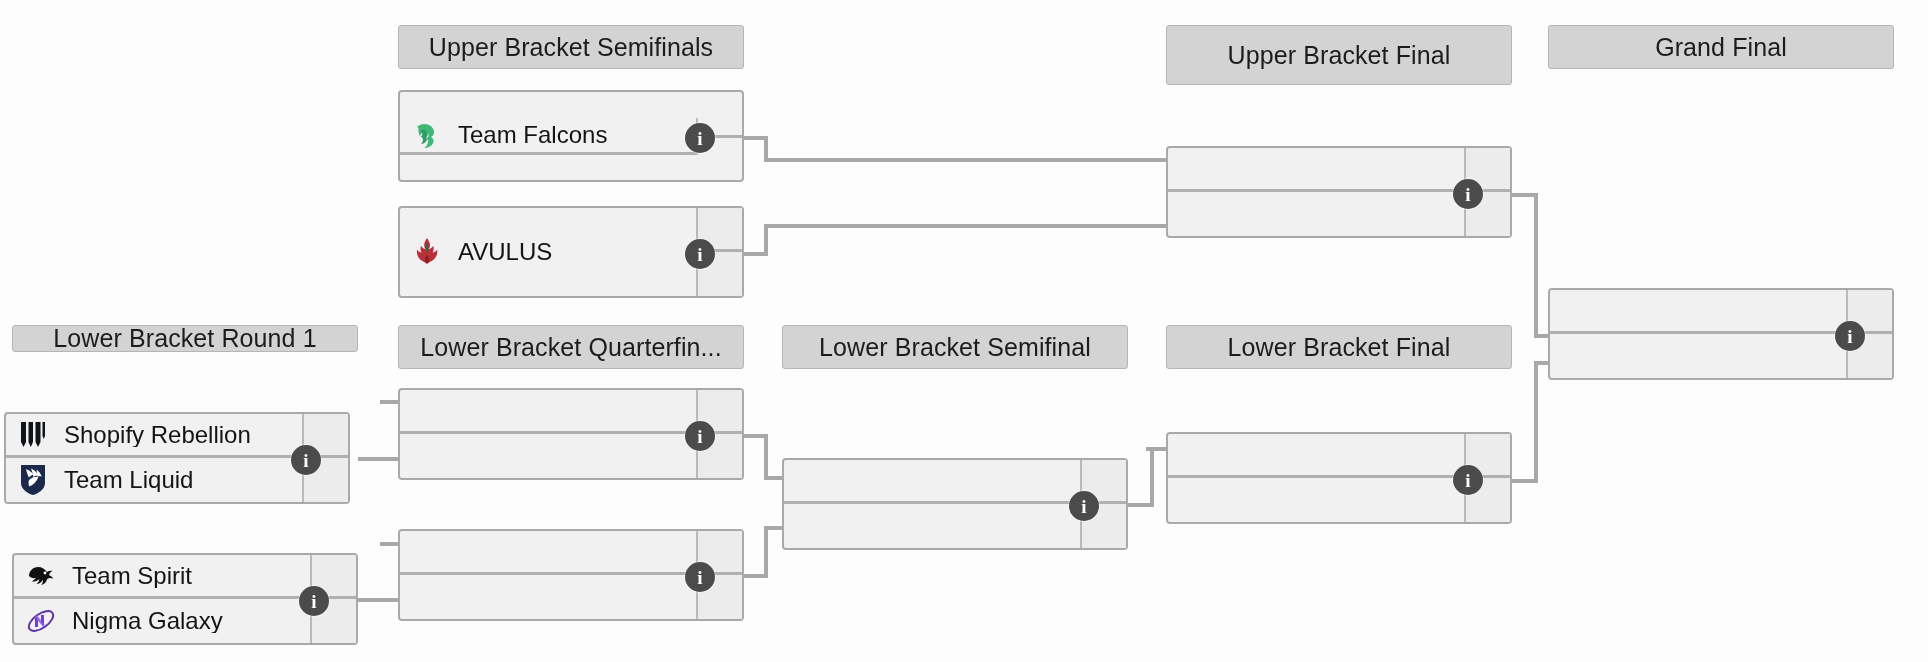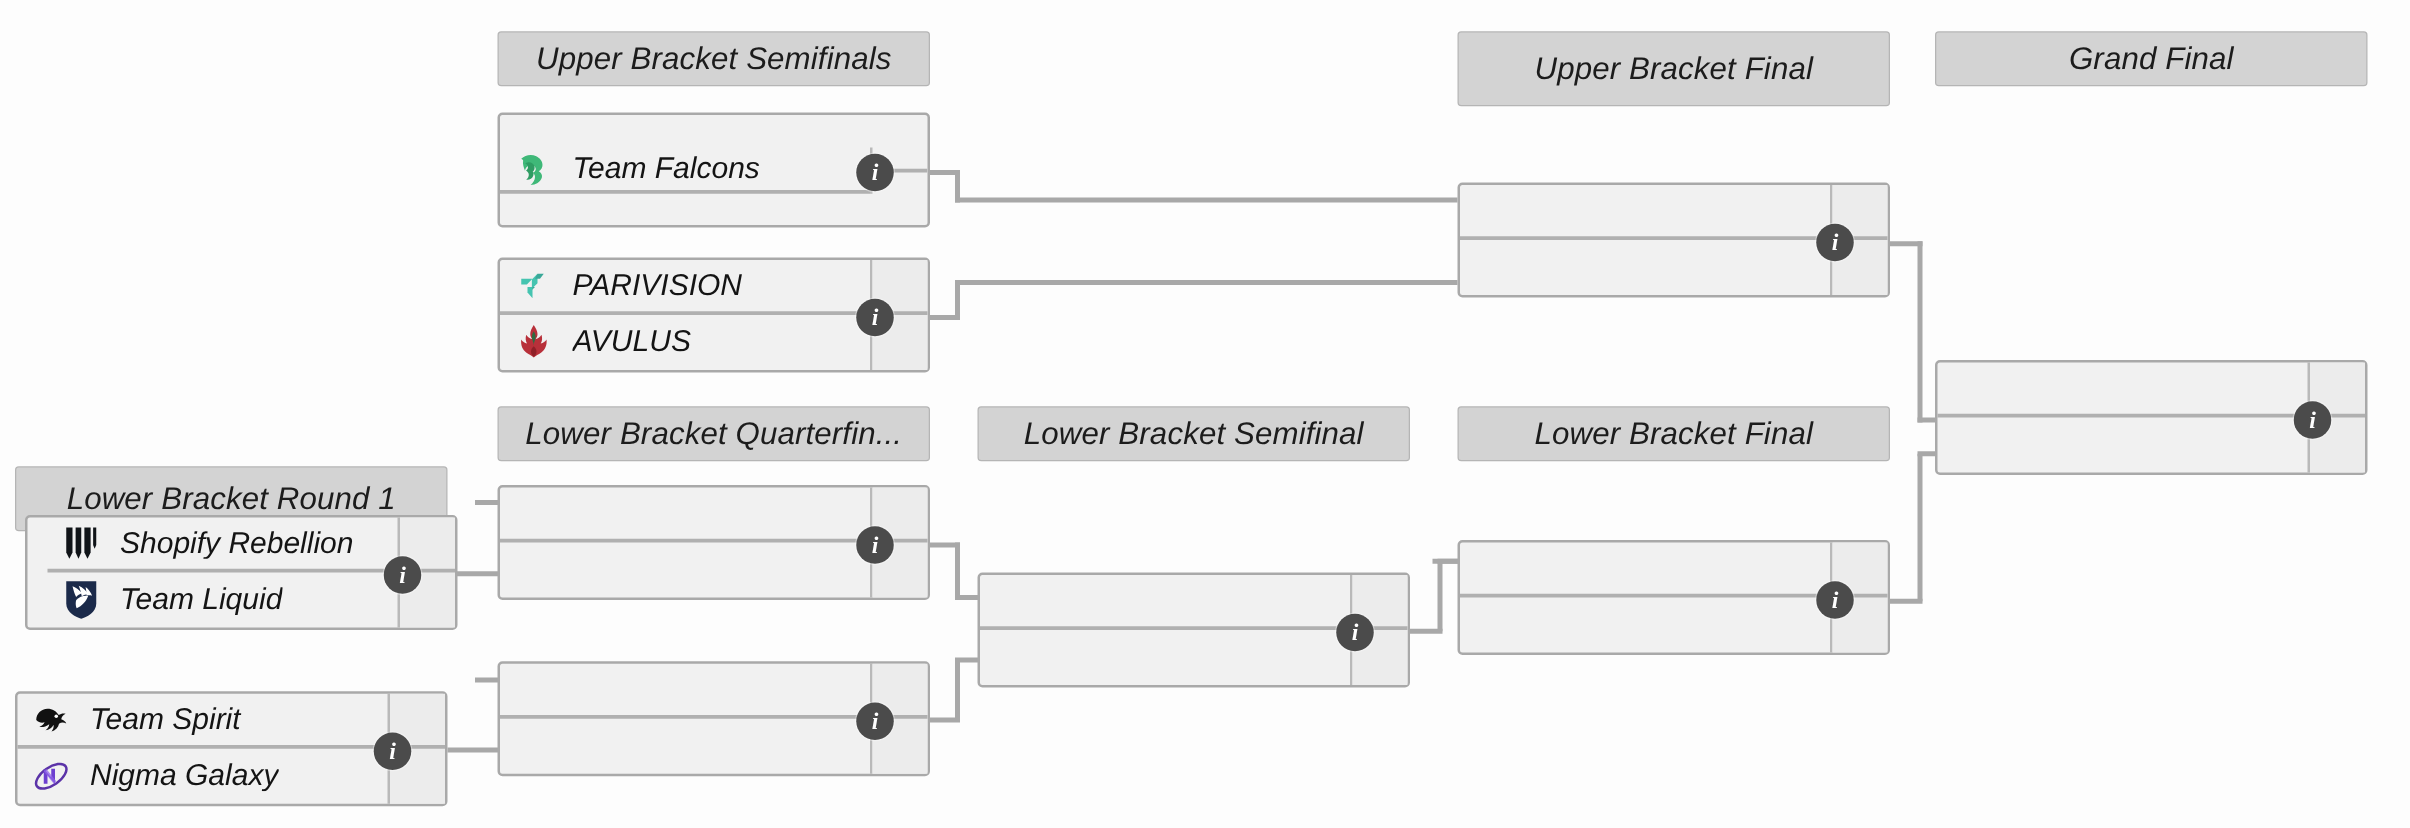--- a/index.html
+++ b/index.html
@@ -4,21 +4,21 @@
 <title>Tournament Bracket</title>
 <style>
   html,body{margin:0;padding:0;}
   body{
     width:1928px;height:662px;
     background:#fdfdfd;
     font-family:"Liberation Sans","DejaVu Sans",sans-serif;
     overflow:hidden;
     position:relative;
   }
-  #bracket{position:absolute;left:0;top:0;width:1928px;height:662px;font-style:italic;}
+  #bracket{position:absolute;left:0;top:0;width:1928px;height:662px;}
 
   
   .round-header{
     position:absolute;
     box-sizing:border-box;
     background:#d3d3d3;
     border:1px solid #b5b5b5;
     border-radius:3px;
     display:flex;align-items:center;justify-content:center;
     font-size:25px;
@@ -101,21 +101,21 @@
 <body>
 
 <div id="bracket">
 
   <div class="round-header" style="left:398px;top:25px;width:346px;height:44px;">Upper Bracket Semifinals</div>
 
   <div class="round-header" style="left:1166px;top:25px;width:346px;height:60px;">Upper Bracket Final</div>
 
   <div class="round-header" style="left:1548px;top:25px;width:346px;height:44px;">Grand Final</div>
 
-  <div class="round-header" style="left:12px;top:325px;width:346px;height:52px;margin-top:48px;">Lower Bracket Round 1</div>
+  <div class="round-header" style="left:12px;top:325px;width:346px;height:27px;">Lower Bracket Round 1</div>
 
   <div class="round-header" style="left:398px;top:325px;width:346px;height:44px;text-align:right;">Lower Bracket Quarterfin...</div>
 
   <div class="round-header" style="left:1166px;top:325px;width:346px;height:44px;">Lower Bracket Final</div>
 
   <div class="round-header" style="left:782px;top:325px;width:346px;height:44px;">Lower Bracket Semifinal</div>
 
   <div class="conn h" style="left:742px;top:136px;width:26px;"></div>
   <div class="conn v" style="left:764px;top:136px;height:26px;"></div>
   <div class="conn h" style="left:764px;top:158px;width:402px;"></div>
@@ -167,32 +167,20 @@
     </div>
     <div class="scores">
       <div class="srow top"></div>
       <div class="srow"></div>
     </div>
     <div class="info-badge" style="left:285px;top:31px;">i</div>
   </div>
 
   <div class="match" style="left:398px;top:206px;width:346px;height:92px;">
     <div class="teams">
-      <div class="trow top">
-        <span class="tlogo">
-          <svg width="32" height="32" viewBox="0 0 32 32">
-            <path d="M6 10h9l-4.5 4.5H6z" fill="#45c4b0"></path>
-            <path d="M14.5 10.5 19 6v7.5l-4.5 4.5z" fill="#45c4b0"></path>
-            <path d="M12 16.5h5l-4.5 4.5H12z" fill="#3aa898"></path>
-            <path d="M11 16.5h4v9l-4-4.5z" fill="#45c4b0"></path>
-            <path d="M19 6h5l-3 4h-4z" fill="#3aa898"></path>
-          </svg>
-        </span>
-        <span class="tname">PARIVISION</span>
-      </div>
       <div class="trow">
         <span class="tlogo">
           <svg width="32" height="32" viewBox="0 0 32 32">
             <path d="M16 2c1.8 2.6 3 5 3 7.2 0 1.6-.6 3-1.6 4.2 2.2-.5 3.8-1.8 4.8-3.6.8 2.6.6 5-.6 7 2-.4 3.6-1.5 4.6-3.2.6 4.4-1 8.2-4.4 10.6-2 1.4-4.2 2.2-5.8 3.8-1.6-1.6-3.8-2.4-5.8-3.8C7 22 5.4 18 6 13.6c1 1.7 2.6 2.8 4.6 3.2-1.2-2-1.4-4.4-.6-7 1 1.8 2.6 3.1 4.8 3.6-1-1.2-1.6-2.6-1.6-4.2C13.2 7 14.2 4.6 16 2z" fill="#b8303a"></path>
             <path d="M16 7c.9 1.6 1.5 3 1.5 4.3 0 2.6-1.6 4.4-1.5 7.2.1-2.8-1.5-4.6-1.5-7.2 0-1.3.6-2.7 1.5-4.3z" fill="#2f6b42"></path>
             <path d="M16 19c1.4 1.2 2.2 2.6 2.2 4.3 0 1.6-.9 3-2.2 4-1.3-1-2.2-2.4-2.2-4 0-1.7.8-3.1 2.2-4.3z" fill="#8f2028"></path>
           </svg>
         </span>
         <span class="tname">AVULUS</span>
       </div>
@@ -229,21 +217,21 @@
         <span class="tname"></span>
       </div>
     </div>
     <div class="scores">
       <div class="srow top"></div>
       <div class="srow"></div>
     </div>
     <div class="info-badge" style="left:285px;top:31px;">i</div>
   </div>
 
-  <div class="match" style="left:20px;top:412px;width:346px;height:92px;padding-left:16px;">
+  <div class="match" style="left:4px;top:412px;width:346px;height:92px;">
     <div class="teams">
       <div class="trow top">
         <span class="tlogo">
           <svg width="30" height="32" viewBox="0 0 30 32">
             <path d="M3 3h5v20l-2.5 5L3 23z" fill="#101418"></path>
             <path d="M10.5 3h4.5v20l-2.2 5-2.3-5z" fill="#101418"></path>
             <path d="M17.5 3h5v20l-2.5 5-2.5-5z" fill="#101418"></path>
             <path d="M24.5 3h2.5v14l-1.3 3-1.2-3z" fill="#101418"></path>
           </svg>
         </span>

